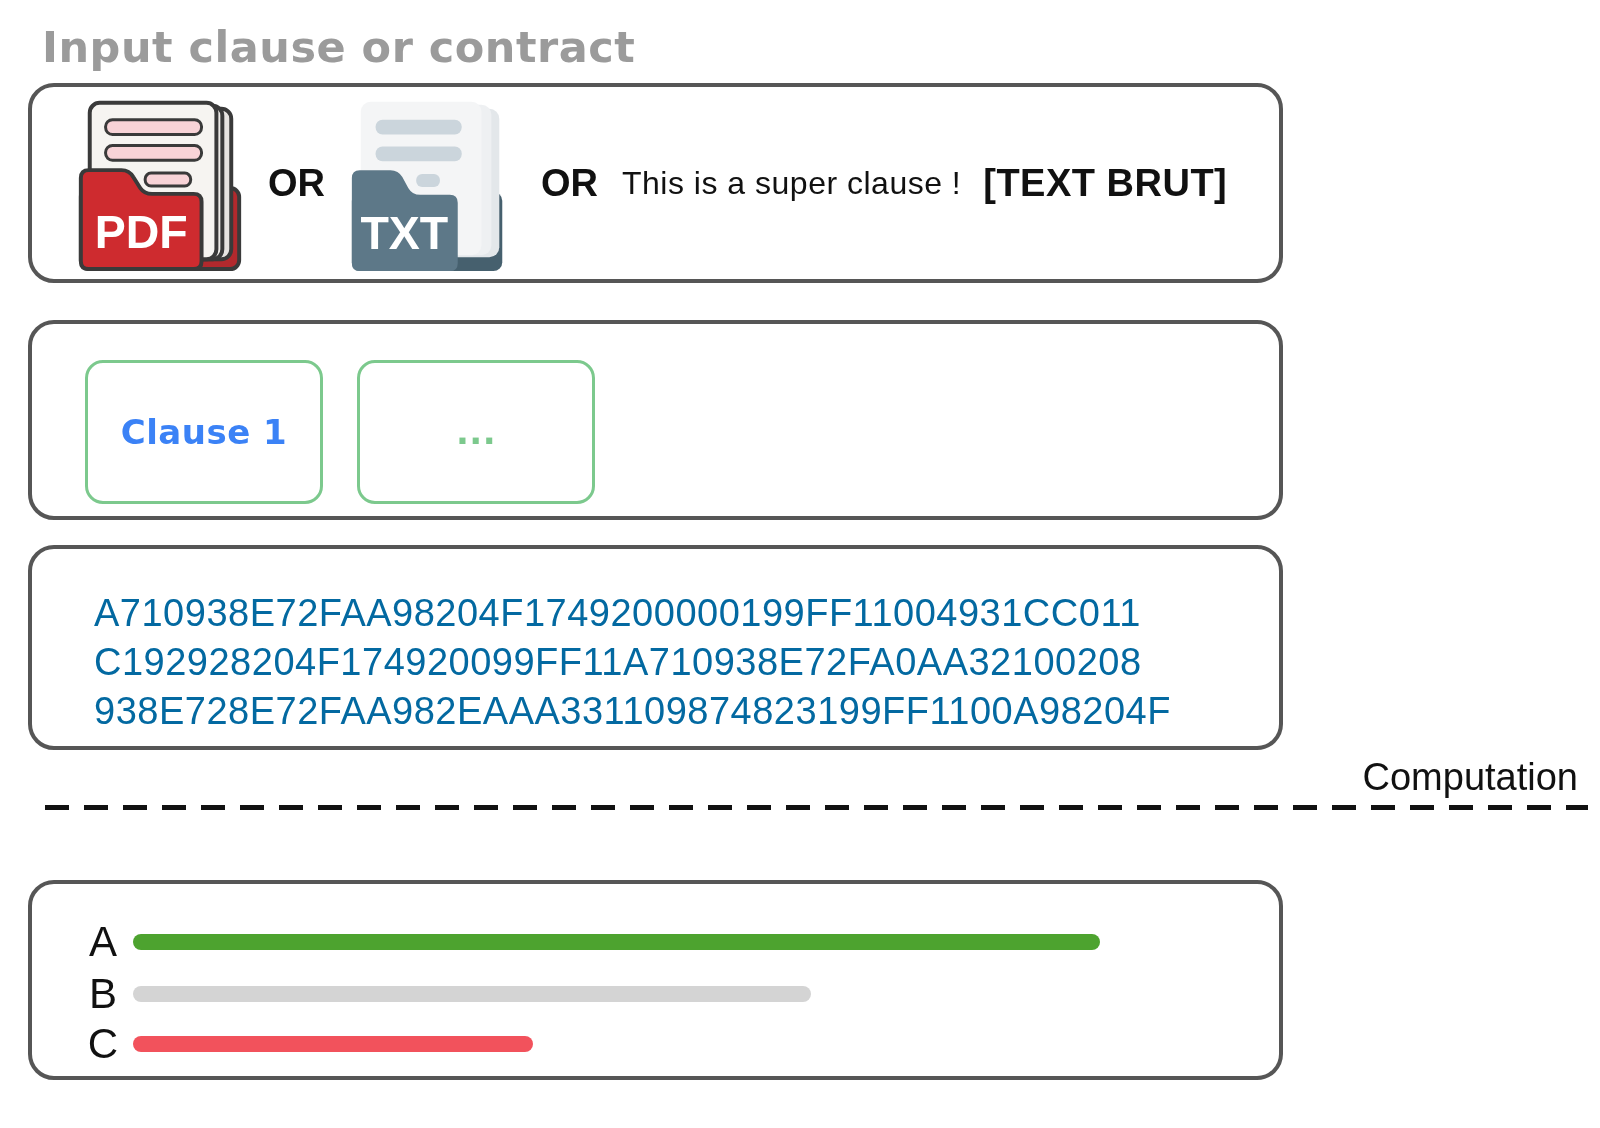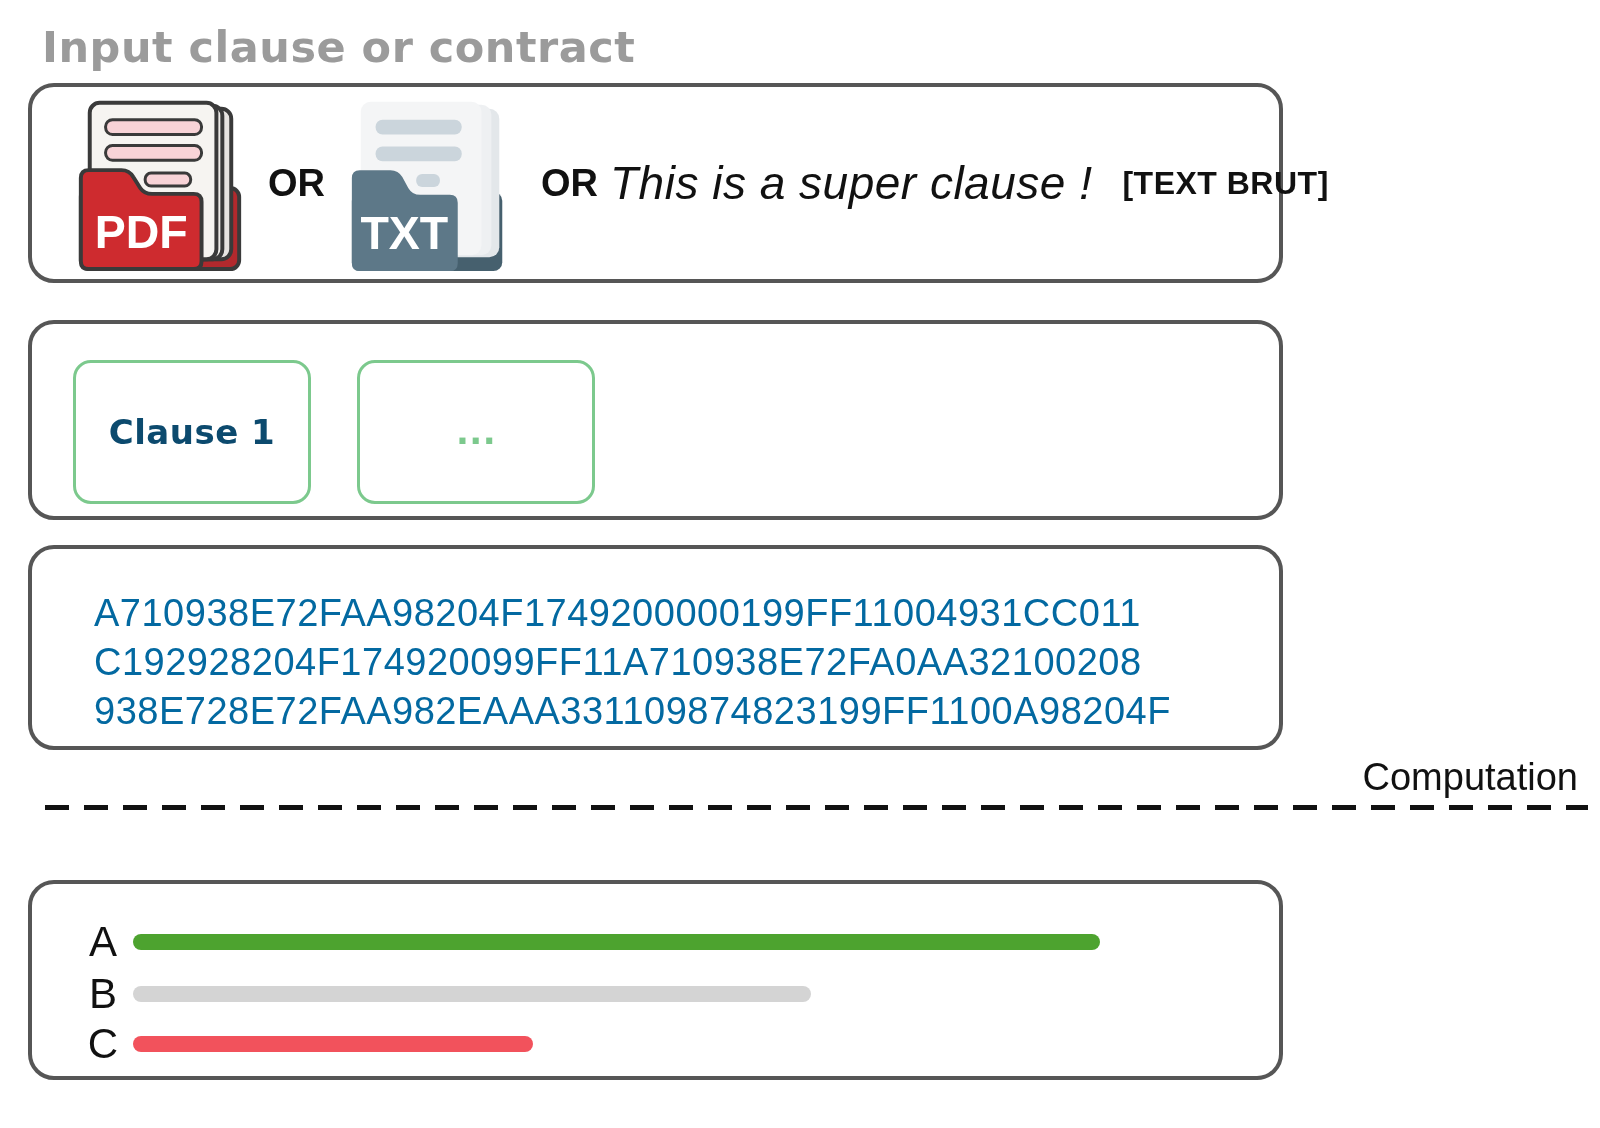--- a/index.html
+++ b/index.html
@@ -13,22 +13,22 @@
     font-family:"DejaVu Sans","Liberation Sans",sans-serif;
   }
   .frame{
     position:absolute;left:28px;width:1255px;background:#fff;
     border:4px solid #565656;border-radius:26px;box-sizing:border-box;
   }
   
   #input-box{top:83px;height:200px;display:flex;align-items:center;gap:12px;padding:0 12px 0 32px;}
   .file-icon{flex:0 0 auto;}
   .or-label{font-weight:bold;font-size:38px;white-space:nowrap;}
-  .sample-text{font-style:italic;font-size:46px;white-space:nowrap;letter-spacing:.5px;}
-  .brut-tag{font-weight:bold;font-size:32px;white-space:nowrap;margin-left:18px;letter-spacing:.5px;}
+  .sample-text{font-size:32px;white-space:nowrap;letter-spacing:.5px;margin-left:12px;}
+  .brut-tag{font-weight:bold;font-size:38px;white-space:nowrap;margin-left:10px;letter-spacing:.5px;}
   
   #clauses-box{top:320px;height:200px;}
   .clause{
     position:absolute;top:36px;height:144px;width:238px;box-sizing:border-box;
     border:3px solid #7cc98d;border-radius:18px;color:#7cc98d;
     display:flex;align-items:center;justify-content:center;
     font-weight:bold;font-size:34px;letter-spacing:.5px;
     font-family:"DejaVu Sans","Liberation Sans",sans-serif;
   }
   .clause:nth-child(1){left:41px;}
@@ -103,21 +103,21 @@
     </svg>
 
     <div class="or-label">OR</div>
 
     <div class="sample-text">This is a super clause !</div>
 
     <div class="brut-tag">[TEXT BRUT]</div>
   </div>
 
   <div class="frame" id="clauses-box">
-    <div class="clause" style="border-color: rgb(124, 201, 141); color: #0c4a6e;">
+    <div class="clause" style="border-color: rgb(124, 201, 141); color: #3b82f6; margin-left: 12px;">
       <span>Clause 1</span>
     </div>
     <div class="clause" style="border-color: rgb(124, 201, 141); color: rgb(124, 201, 141);">
       <span>...</span>
     </div>
   </div>
 
   <div class="frame" id="hash-box">
     <div class="hash-line">A710938E72FAA98204F1749200000199FF11004931CC011</div>
     <div class="hash-line">C192928204F174920099FF11A710938E72FA0AA32100208</div>

